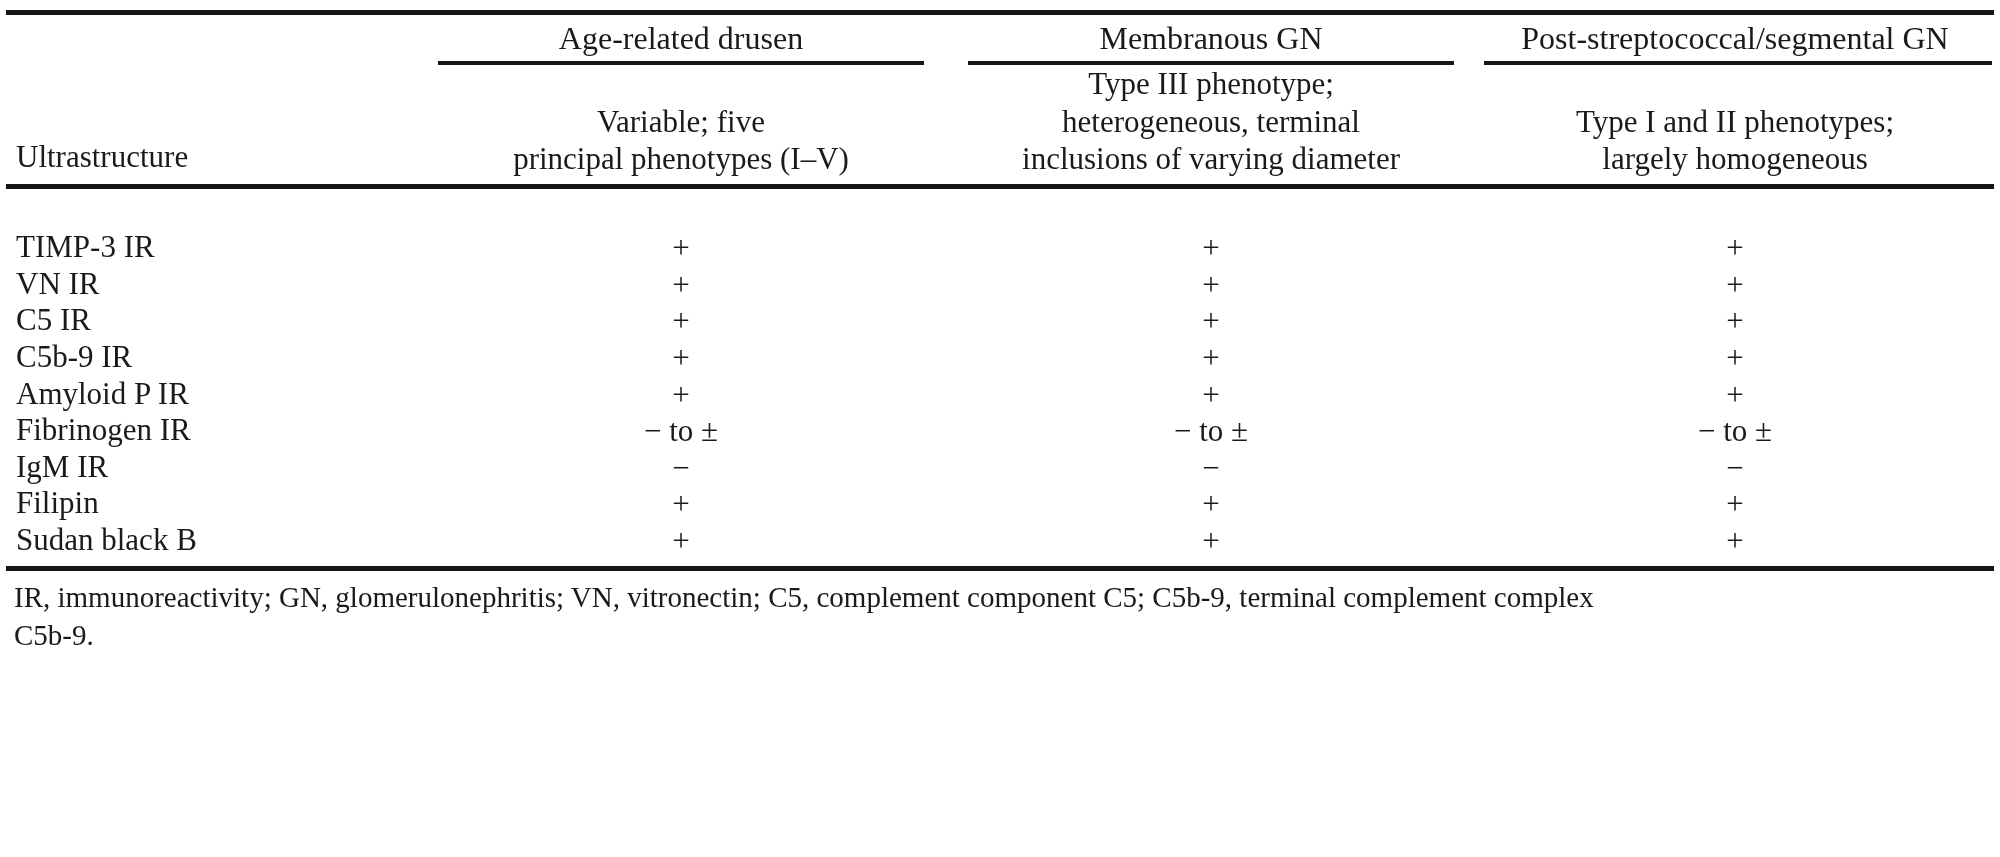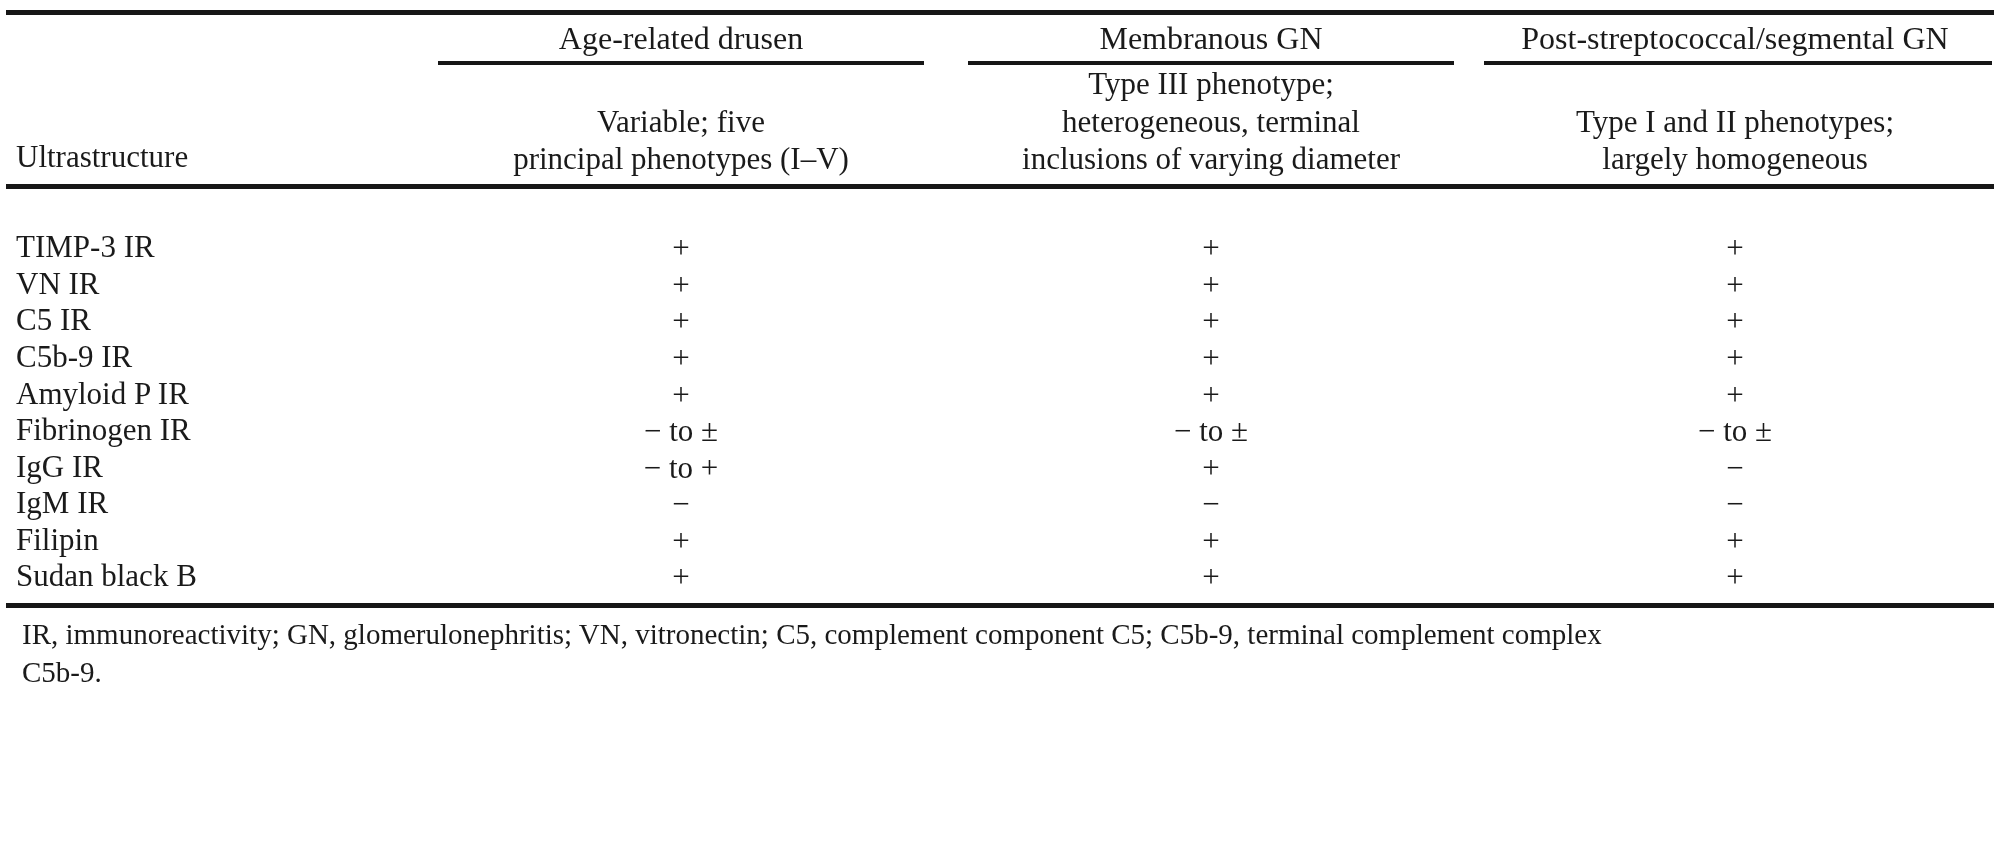--- a/index.html
+++ b/index.html
@@ -128,21 +128,20 @@
   .bodytable tr.last td {
     padding-bottom: 7px;
   }
 
   
   .footnote {
     font-size: 29px;
     line-height: 1.30;
     padding: 8px 8px 0 8px;
     text-align: left;
-    margin-left: 8px;
   }
   .footnote .ln { display: block; white-space: nowrap; }
   .footnote .ln2 { white-space: normal; }
 </style>
 </head>
 <body>
 
 <div class="table-wrap">
 
   <div class="rule-top"></div>
@@ -237,26 +236,20 @@
       </tr>
 
 
       <tr>
         <td class="stub">Fibrinogen IR</td>
         <td class="val">− to ±</td>
         <td class="val">− to ±</td>
         <td class="val">− to ±</td>
       </tr>
       <tr>
-        <td class="stub">IgG IR</td>
-        <td class="val">− to +</td>
-        <td class="val">+</td>
-        <td class="val">−</td>
-      </tr>
-      <tr>
         <td class="stub">IgM IR</td>
         <td class="val">−</td>
         <td class="val">−</td>
         <td class="val">−</td>
       </tr>
       <tr>
         <td class="stub">Filipin</td>
         <td class="val">+</td>
         <td class="val">+</td>
         <td class="val">+</td>

